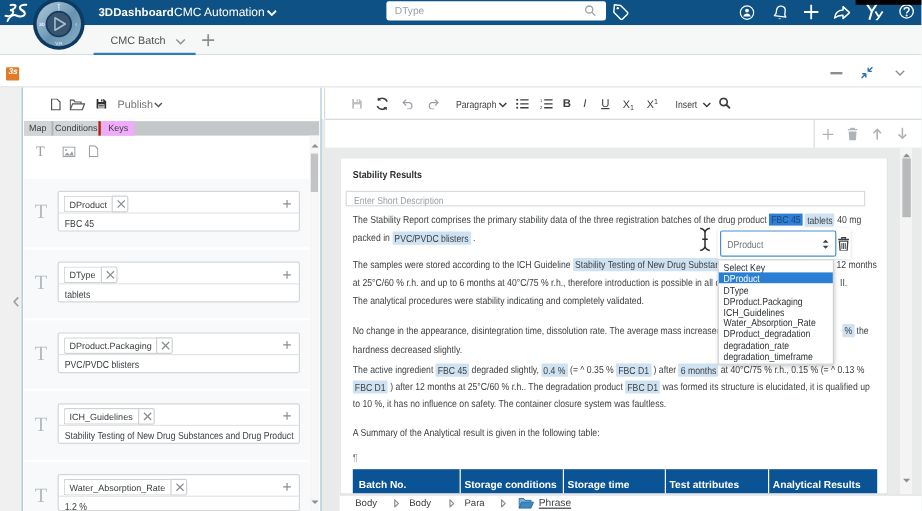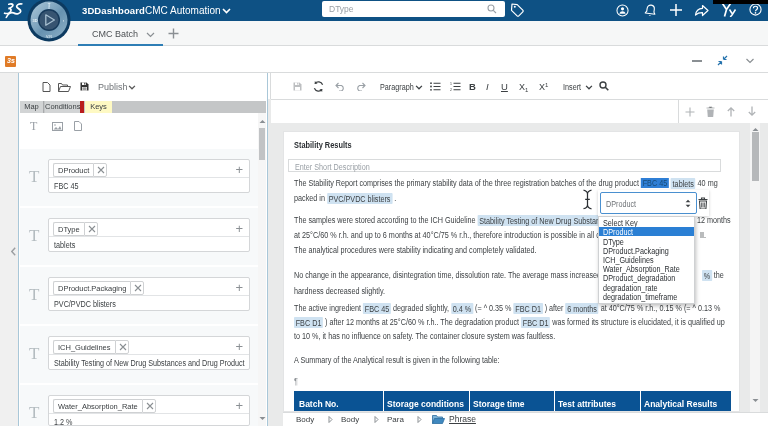--- a/index.html
+++ b/index.html
@@ -185,22 +185,22 @@
     <circle cx="4" cy="4" r="3" stroke="#3c4043" stroke-width="1.4" fill="none"></circle>
     <path d="M6.3 6.3L9.3 9.3" stroke="#3c4043" stroke-width="1.6"></path>
   </svg>
 
 <div class="abs" style="left:19px;top:99px;width:248px;height:327px;background:#fff;"></div>
 <div class="abs" style="left:267px;top:73px;width:1px;height:353px;background:#a9c7d8;"></div>
 <div class="abs" style="left:18px;top:73px;width:1px;height:353px;background:#a9c7d8;"></div>
 
 <div class="abs" style="left:20px;top:101px;width:246px;height:12px;background:#c4c6c7;"></div>
 <div class="abs" style="left:20px;top:101px;width:24px;height:12px;background:#d2d4d5;border-right:1px solid #a8aaac;color:#3c4043;font-size:7.5px;text-align:center;line-height:12px;">Map</div>
-<div class="abs" style="left:45px;top:101px;width:39px;height:12px;background:#d2d4d5;border-right:4px solid #b91c1c;color:#3c4043;font-size:7.5px;text-align:center;line-height:12px;">Conditions</div>
-<div class="abs" style="left:85px;top:101px;width:27px;height:12px;background:#fef9c3;color:#3c4043;font-size:7.5px;text-align:center;line-height:12px;">Keys</div>
+<div class="abs" style="left:45px;top:101px;width:39px;height:12px;background:#d2d4d5;border-right:2px solid #b91c1c;color:#3c4043;font-size:7.5px;text-align:center;line-height:12px;">Conditions</div>
+<div class="abs" style="left:85px;top:101px;width:27px;height:12px;background:#f0abfc;color:#3c4043;font-size:7.5px;text-align:center;line-height:12px;">Keys</div>
 
 <div class="abs" style="left:30px;top:119px;color:#9aa0a6;font-size:12px;font-family:'Liberation Serif',serif;">T</div>
 <svg class="abs" style="left:52px;top:122px" width="11" height="9" viewBox="0 0 11 9">
     <rect x="0.5" y="0.5" width="10" height="8" fill="none" stroke="#9aa0a6" stroke-width="1"></rect>
     <circle cx="3" cy="3" r="0.8" fill="#9aa0a6"></circle>
     <path d="M1.5 7.5l2.5-2.5 2 2 2-3 1.5 3.5z" fill="#9aa0a6"></path>
   </svg>
 <svg class="abs" style="left:74px;top:121px" width="8" height="10" viewBox="0 0 8 10">
     <path d="M.5 .5h4.5L7.5 3v6.5H.5z" fill="none" stroke="#9aa0a6" stroke-width="1"></path>
   </svg>

